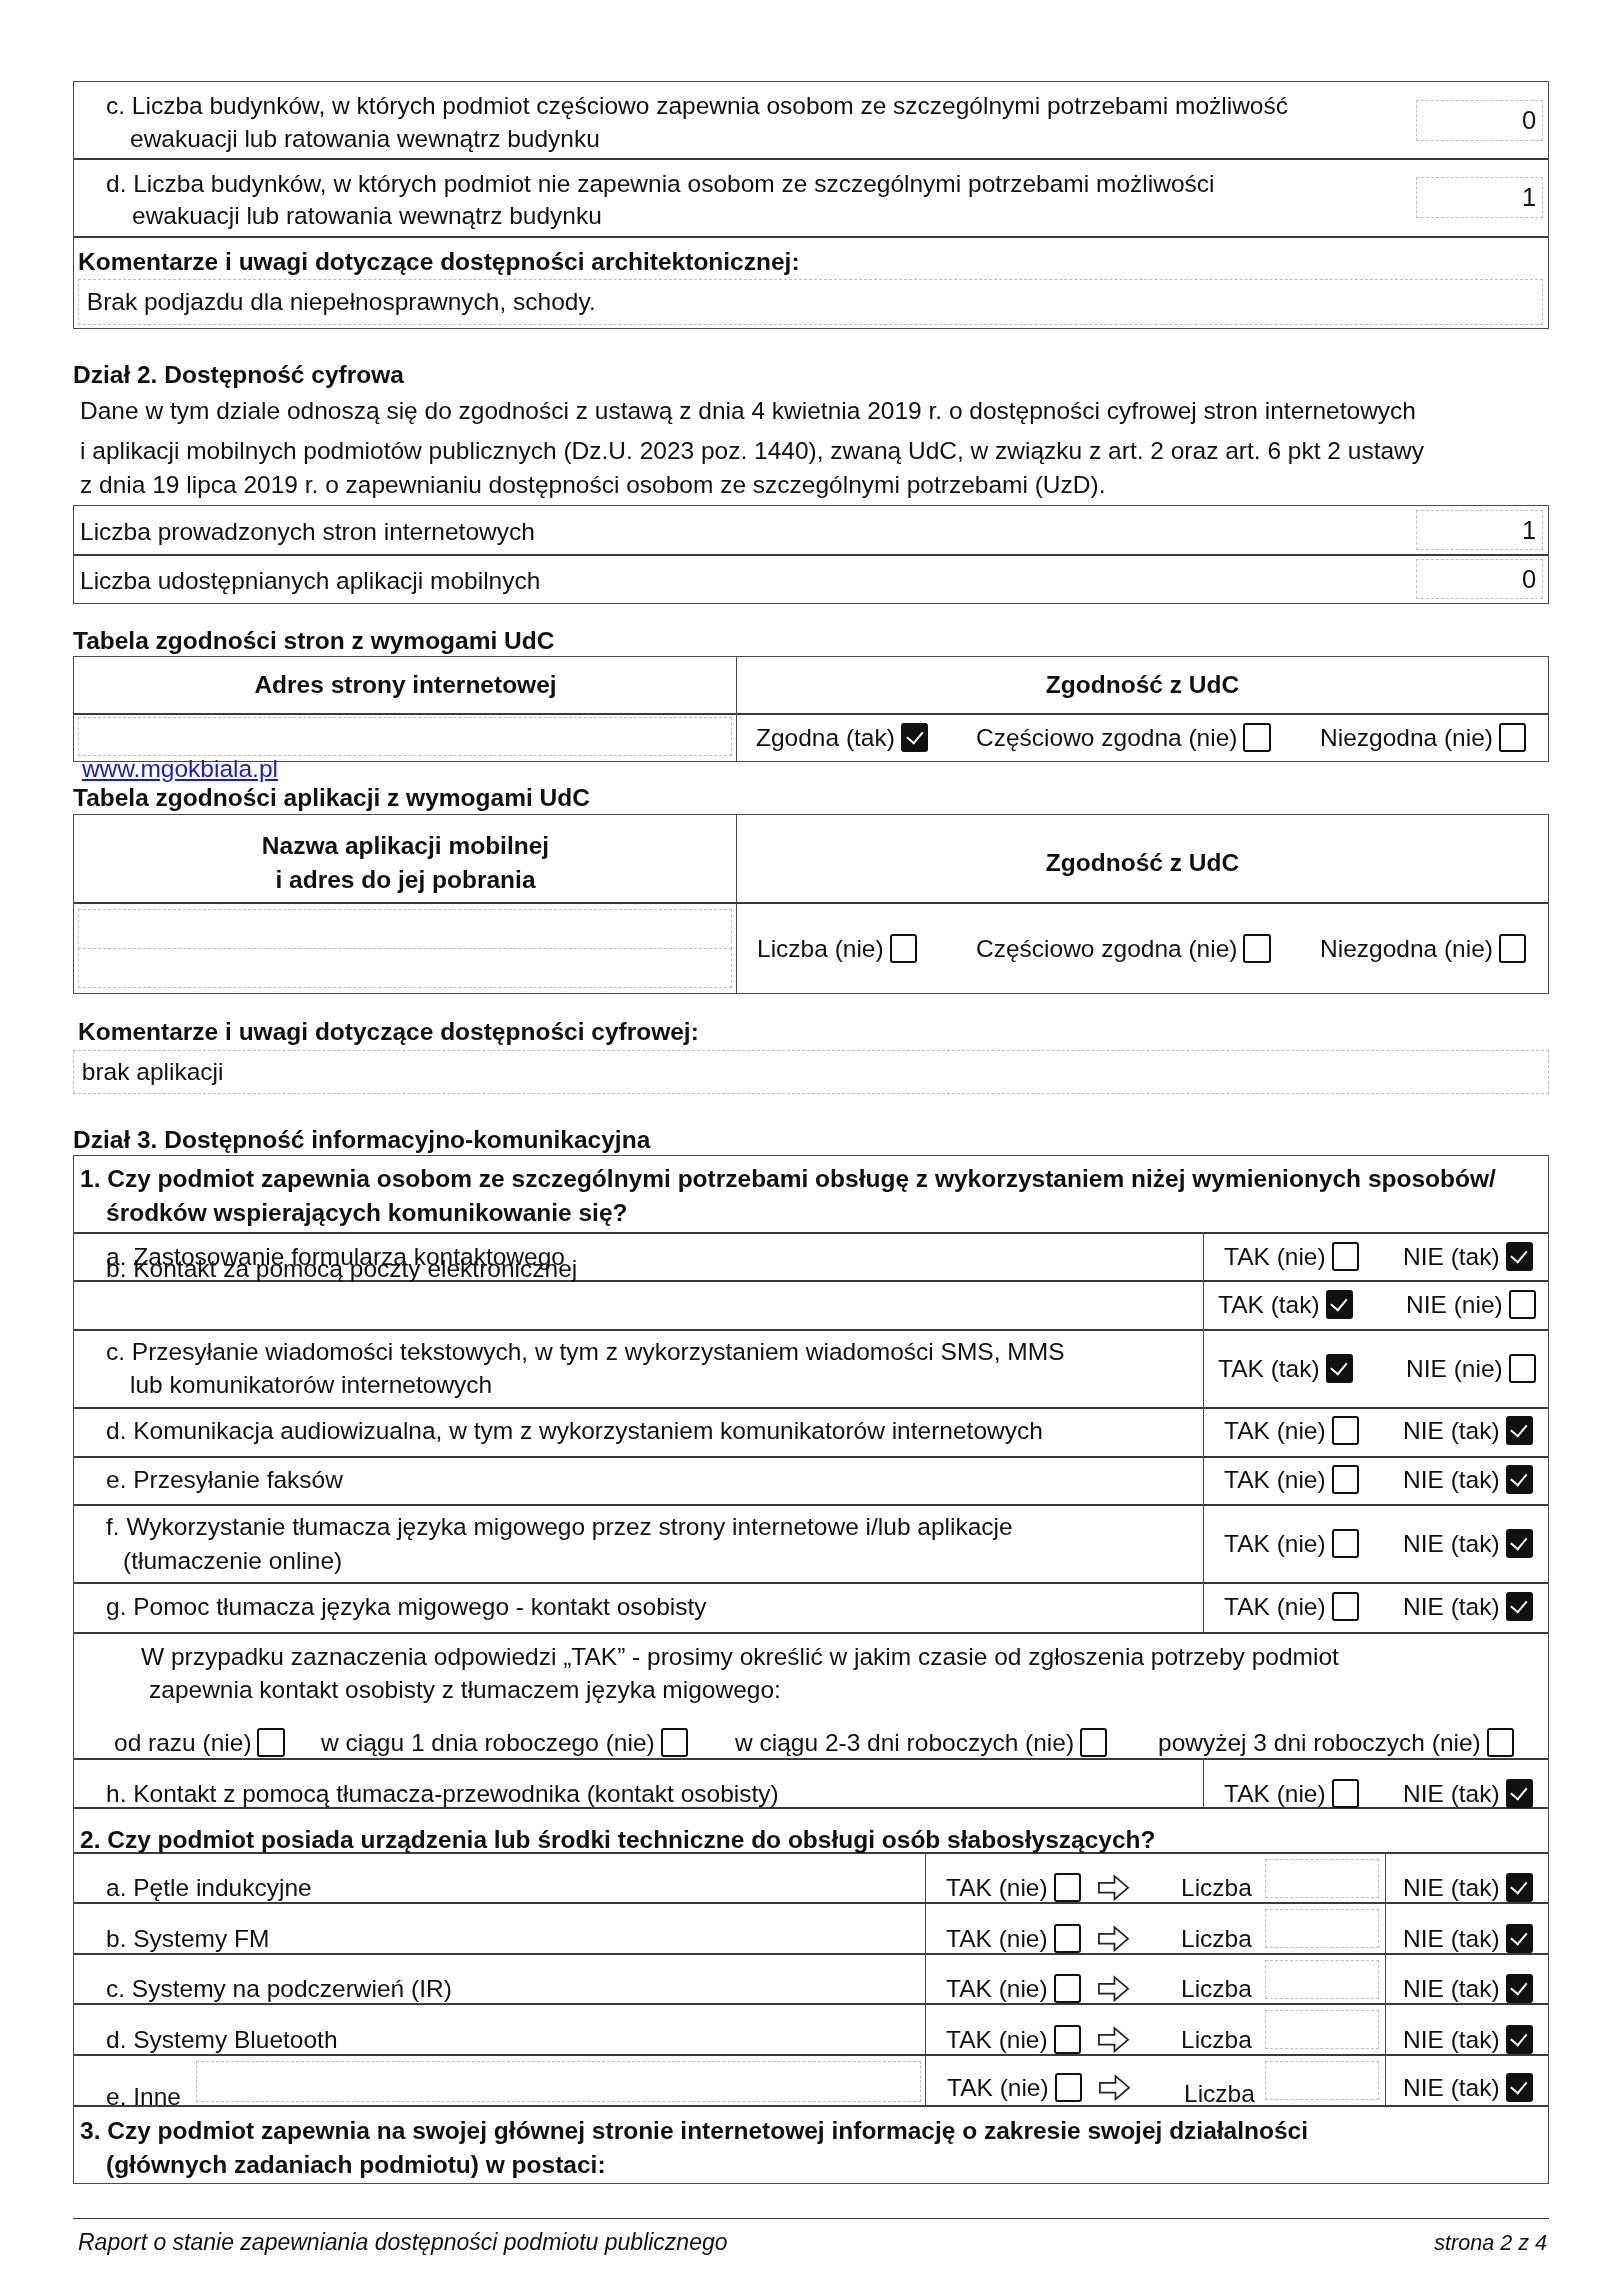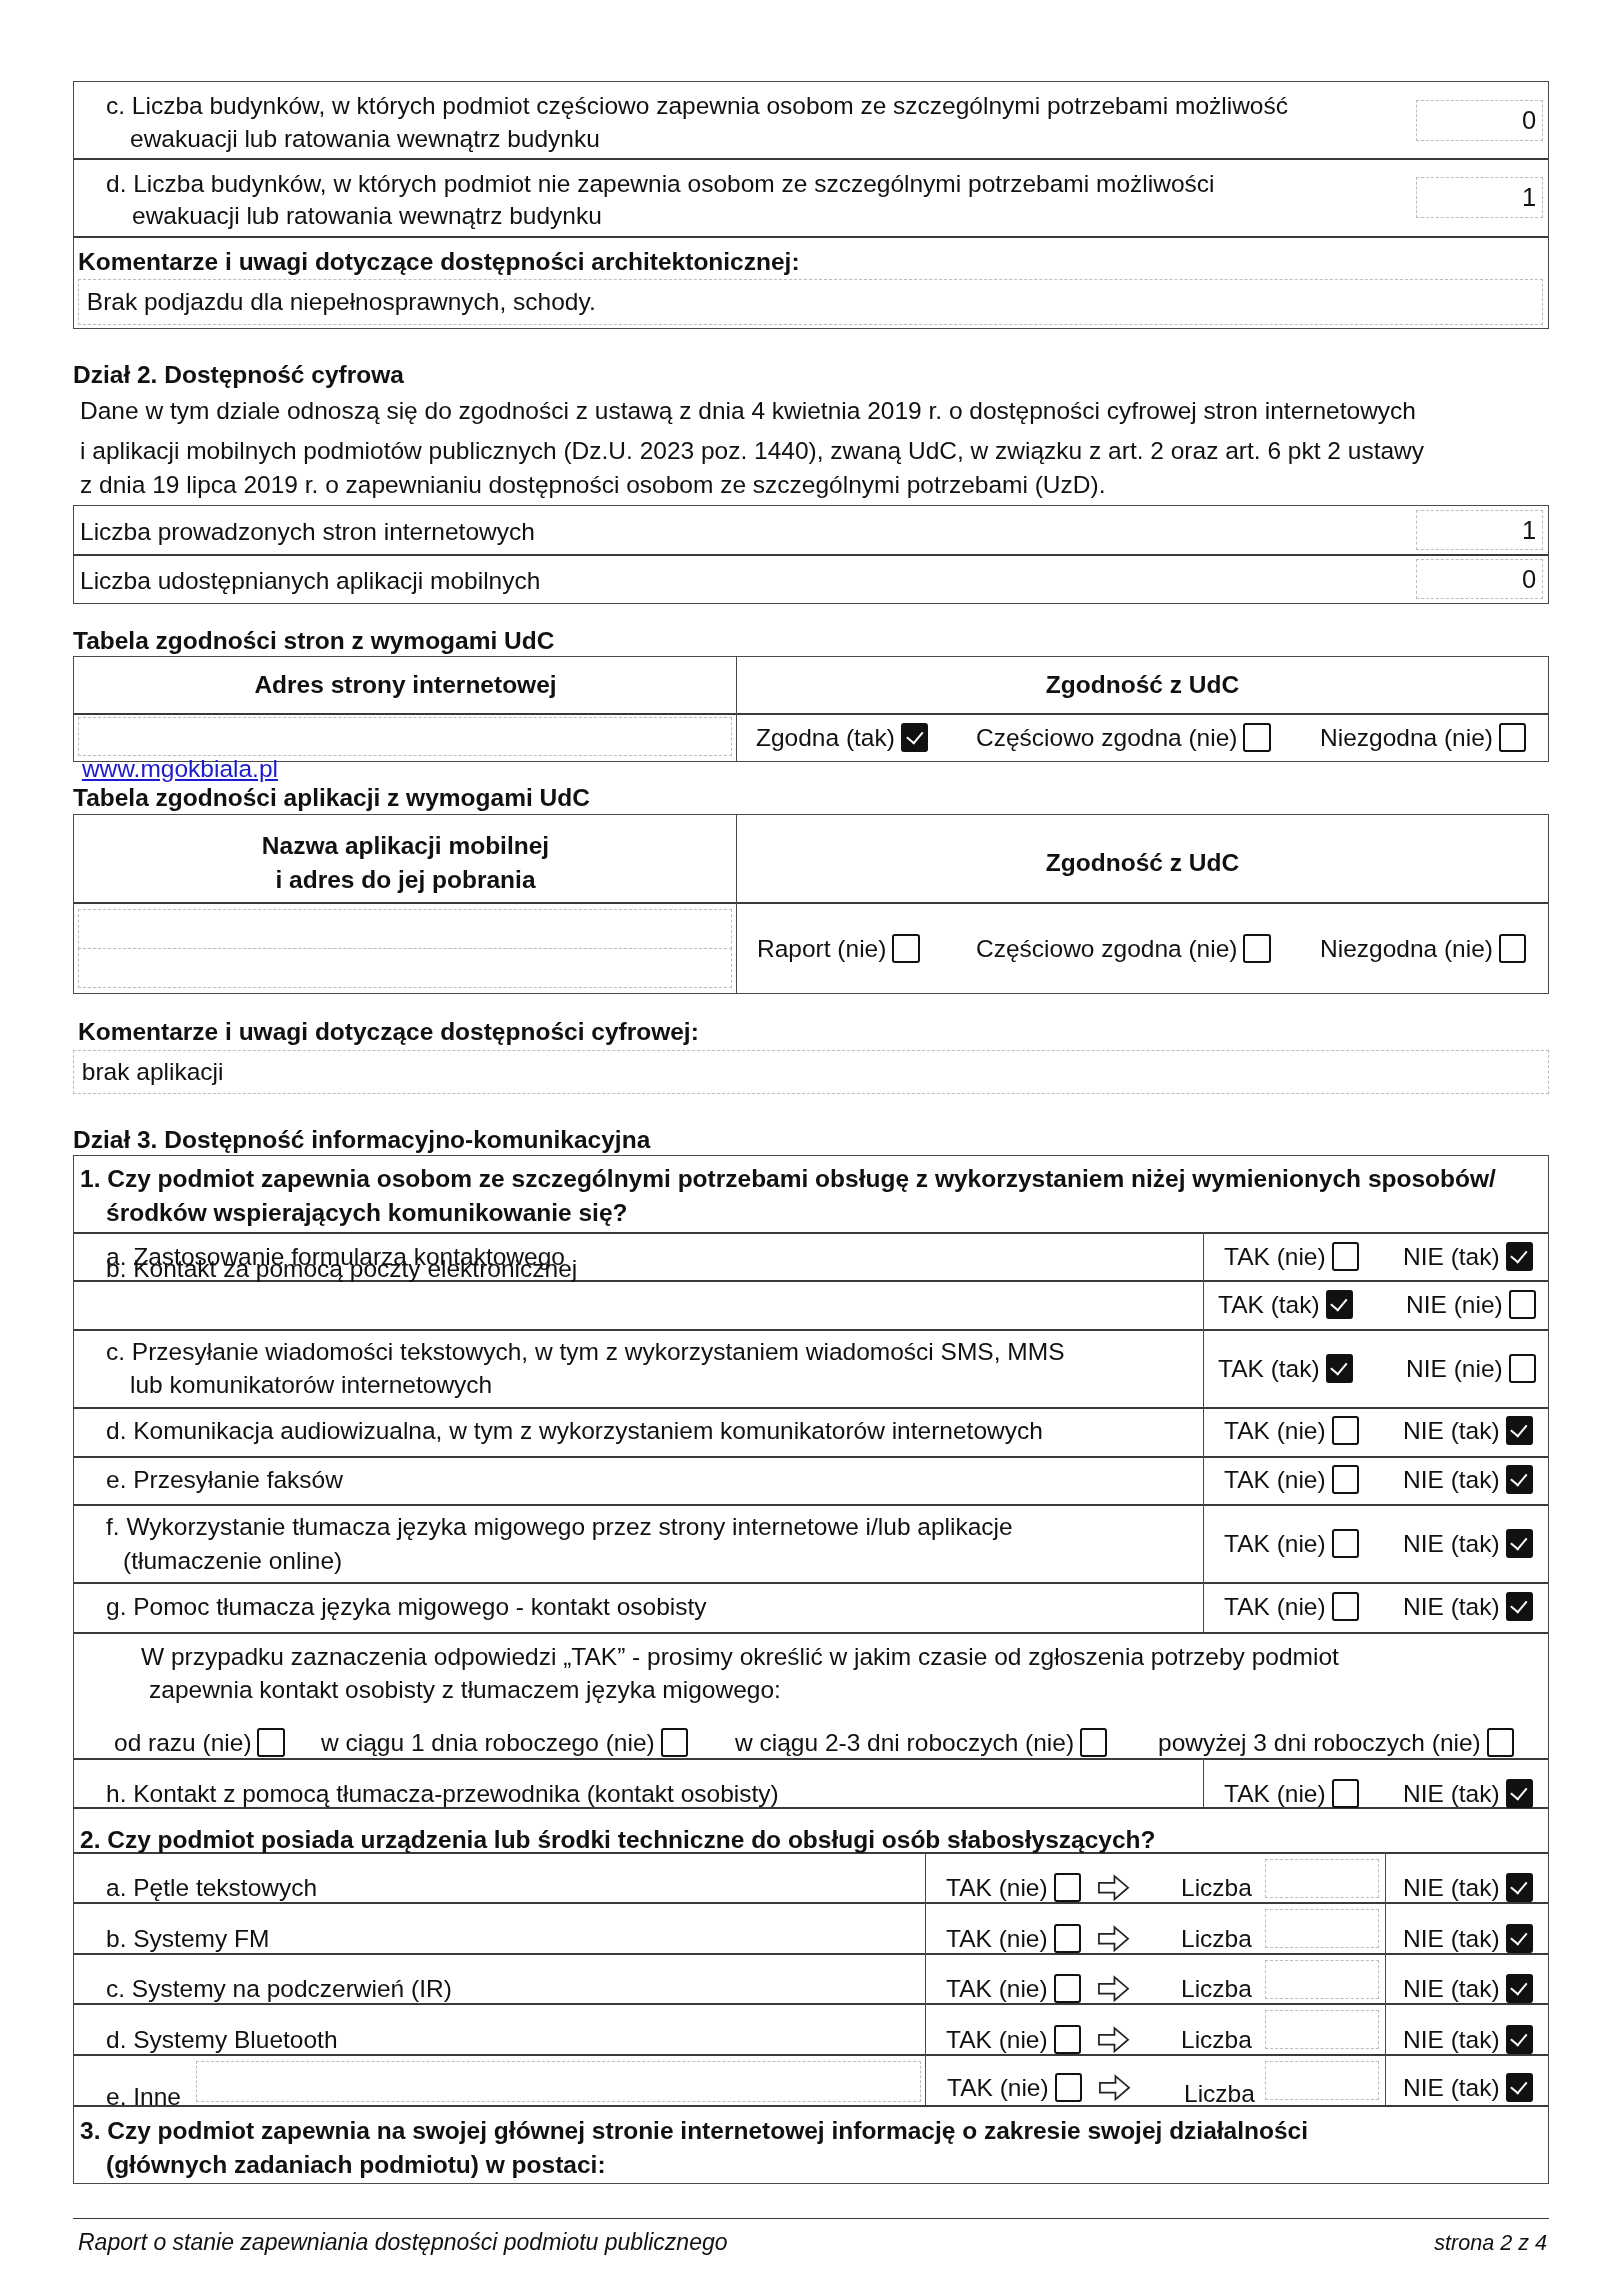--- a/index.html
+++ b/index.html
@@ -77,21 +77,21 @@
 <div class="txt bold" style="left:73px;top:781px;">Tabela zgodności aplikacji z wymogami UdC</div>
 <div class="box" style="left:73px;top:814px;width:1476px;height:180px;"></div>
 <div class="hline" style="left:74px;top:902px;width:1474px;"></div>
 <div class="vline" style="left:736px;top:814px;height:180px;"></div>
 <div class="txt bold center" style="left:74px;top:829px;width:663px;">Nazwa aplikacji mobilnej</div>
 <div class="txt bold center" style="left:74px;top:863px;width:663px;">i adres do jej pobrania</div>
 <div class="txt bold center" style="left:737px;top:846px;width:811px;">Zgodność z UdC</div>
 <div class="field" style="left:78px;top:909px;width:654px;height:40px;"></div>
 <div class="field" style="left:78px;top:948px;width:654px;height:40px;"></div>
 <div class="opt" style="left:757px;top:932px;">
-  <span>Raport (nie)</span><span class="cb"></span>
+  <span>Liczba (nie)</span><span class="cb"></span>
 </div>
 <div class="opt" style="left:976px;top:932px;">
   <span>Częściowo zgodna (nie)</span><span class="cb"></span>
 </div>
 <div class="opt" style="left:1320px;top:932px;">
   <span>Niezgodna (nie)</span><span class="cb"></span>
 </div>
 
 <div class="txt bold" style="left:78px;top:1015px;">Komentarze i uwagi dotyczące dostępności cyfrowej:</div>
 <div class="field" style="left:73px;top:1050px;width:1476px;height:44px;">
@@ -163,21 +163,21 @@
 <div class="opt" style="left:1158px;top:1726px;"><span>powyżej 3 dni roboczych (nie)</span><span class="cb"></span></div>
 
 <div class="txt" style="left:106px;top:1777px;">h. Kontakt z pomocą tłumacza-przewodnika (kontakt osobisty)</div>
 <div class="opt" style="left:1224px;top:1777px;"><span>TAK (nie)</span><span class="cb"></span></div>
 <div class="opt" style="left:1403px;top:1777px;"><span>NIE (tak)</span><span class="cb on"></span></div>
 
 <div class="txt bold" style="left:80px;top:1823px;">2. Czy podmiot posiada urządzenia lub środki techniczne do obsługi osób słabosłyszących?</div>
 <div class="vline" style="left:925px;top:1852px;height:253px;"></div>
 <div class="vline" style="left:1385px;top:1852px;height:253px;"></div>
 
-<div class="txt" style="left:106px;top:1871px;">a. Pętle tekstowych</div>
+<div class="txt" style="left:106px;top:1871px;">a. Pętle indukcyjne</div>
 <div class="opt" style="left:946px;top:1871px;"><span>TAK (nie)</span><span class="cb"></span><svg class="arrow" viewBox="0 0 34 28">
       <path d="M2 9 H18 V2 L32 14 L18 26 V19 H2 Z" fill="#fff" stroke="#222" stroke-width="1.8"></path>
     </svg></div>
 <div class="txt" style="left:1181px;top:1871px;">Liczba</div>
 <div class="field" style="left:1265px;top:1859px;width:114px;height:39px;"></div>
 <div class="opt" style="left:1403px;top:1871px;"><span>NIE (tak)</span><span class="cb on"></span></div>
 
 <div class="txt" style="left:106px;top:1922px;">b. Systemy FM</div>
 <div class="opt" style="left:946px;top:1922px;"><span>TAK (nie)</span><span class="cb"></span><svg class="arrow" viewBox="0 0 34 28">
       <path d="M2 9 H18 V2 L32 14 L18 26 V19 H2 Z" fill="#fff" stroke="#222" stroke-width="1.8"></path>

